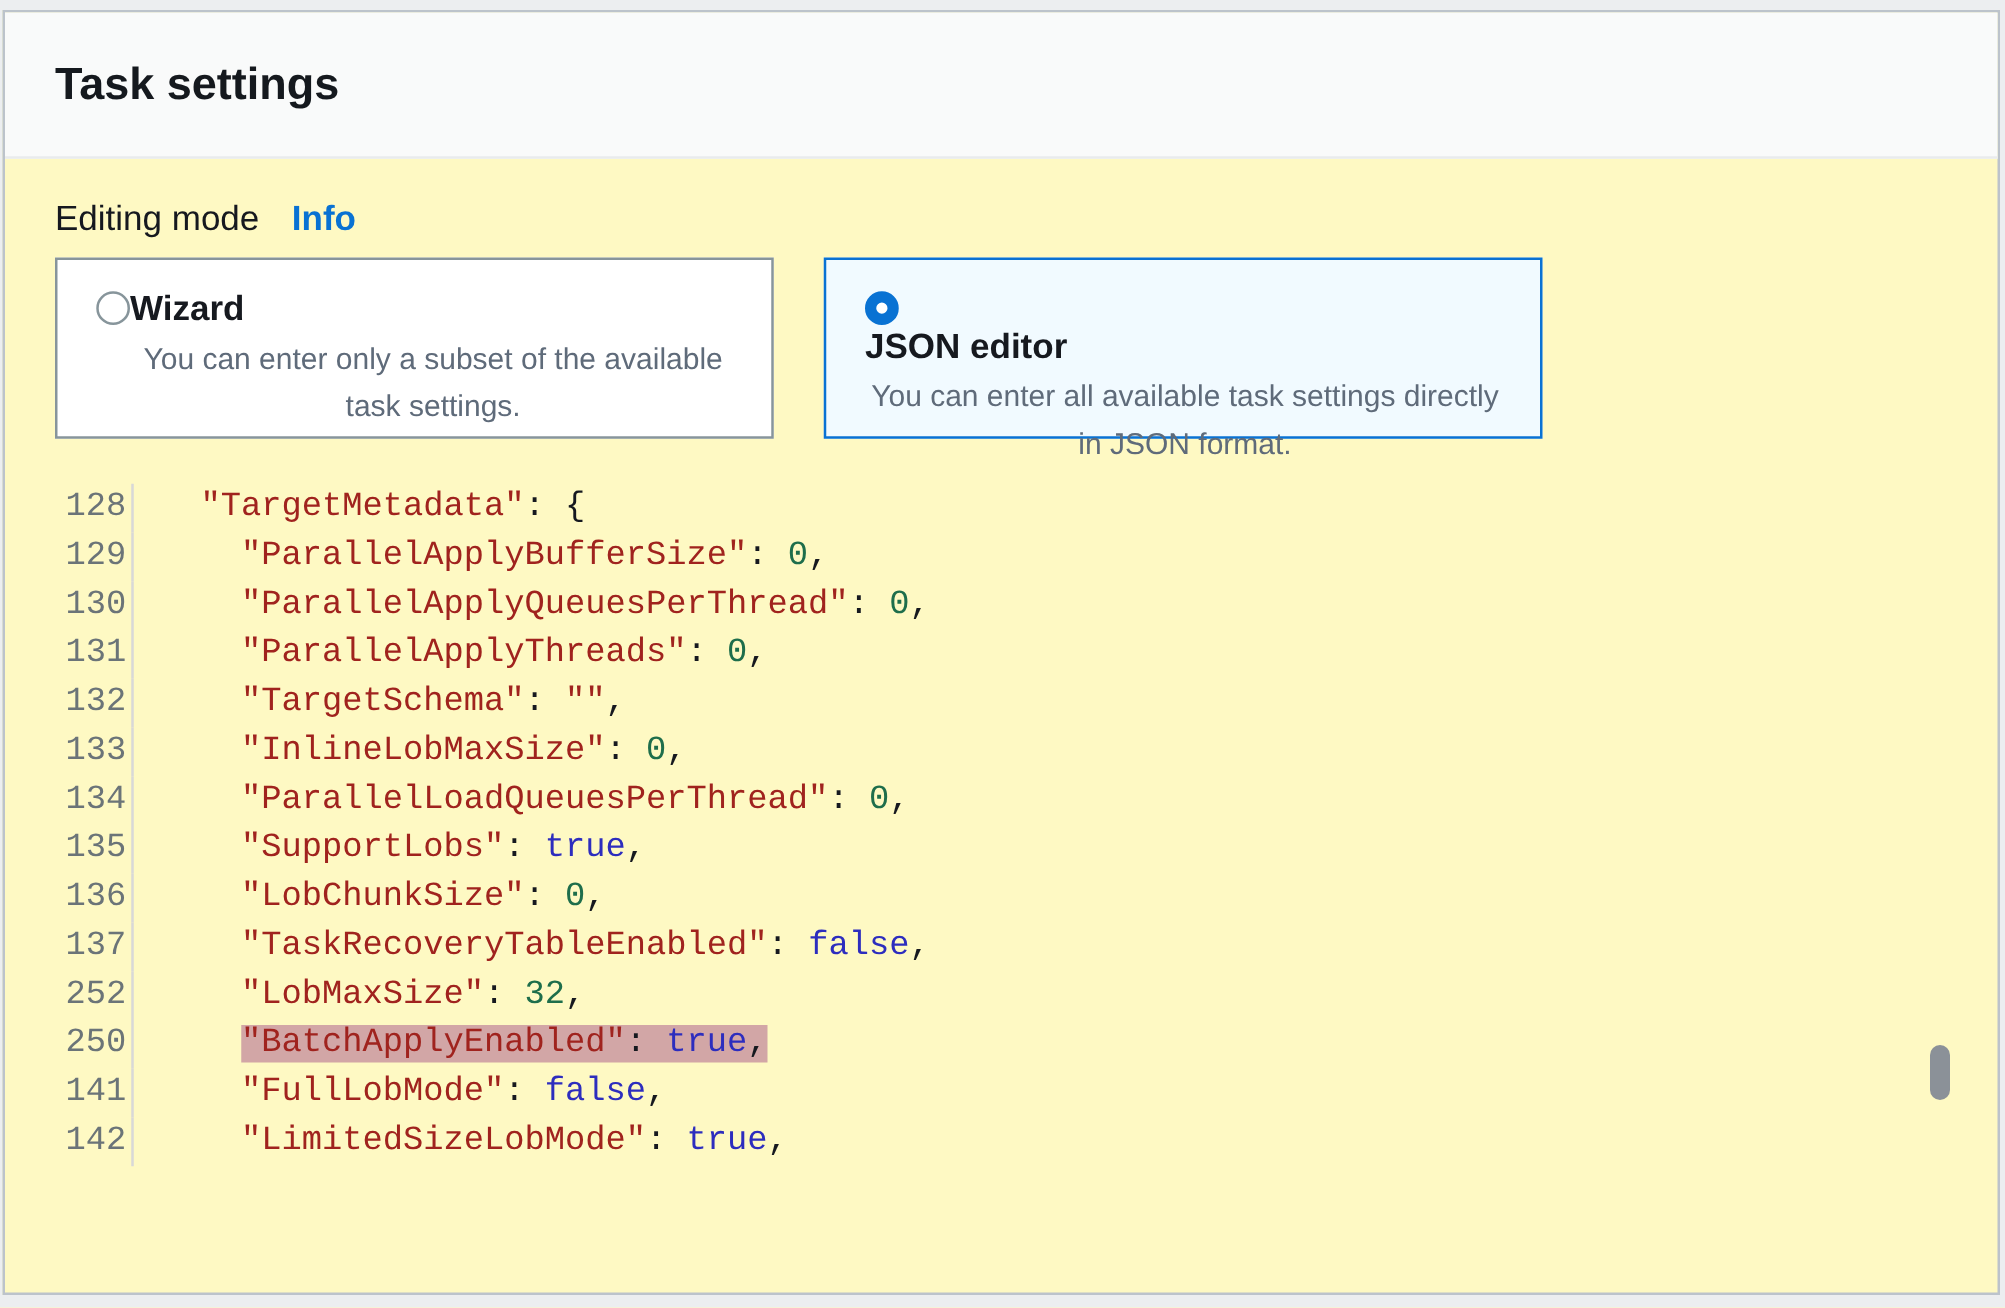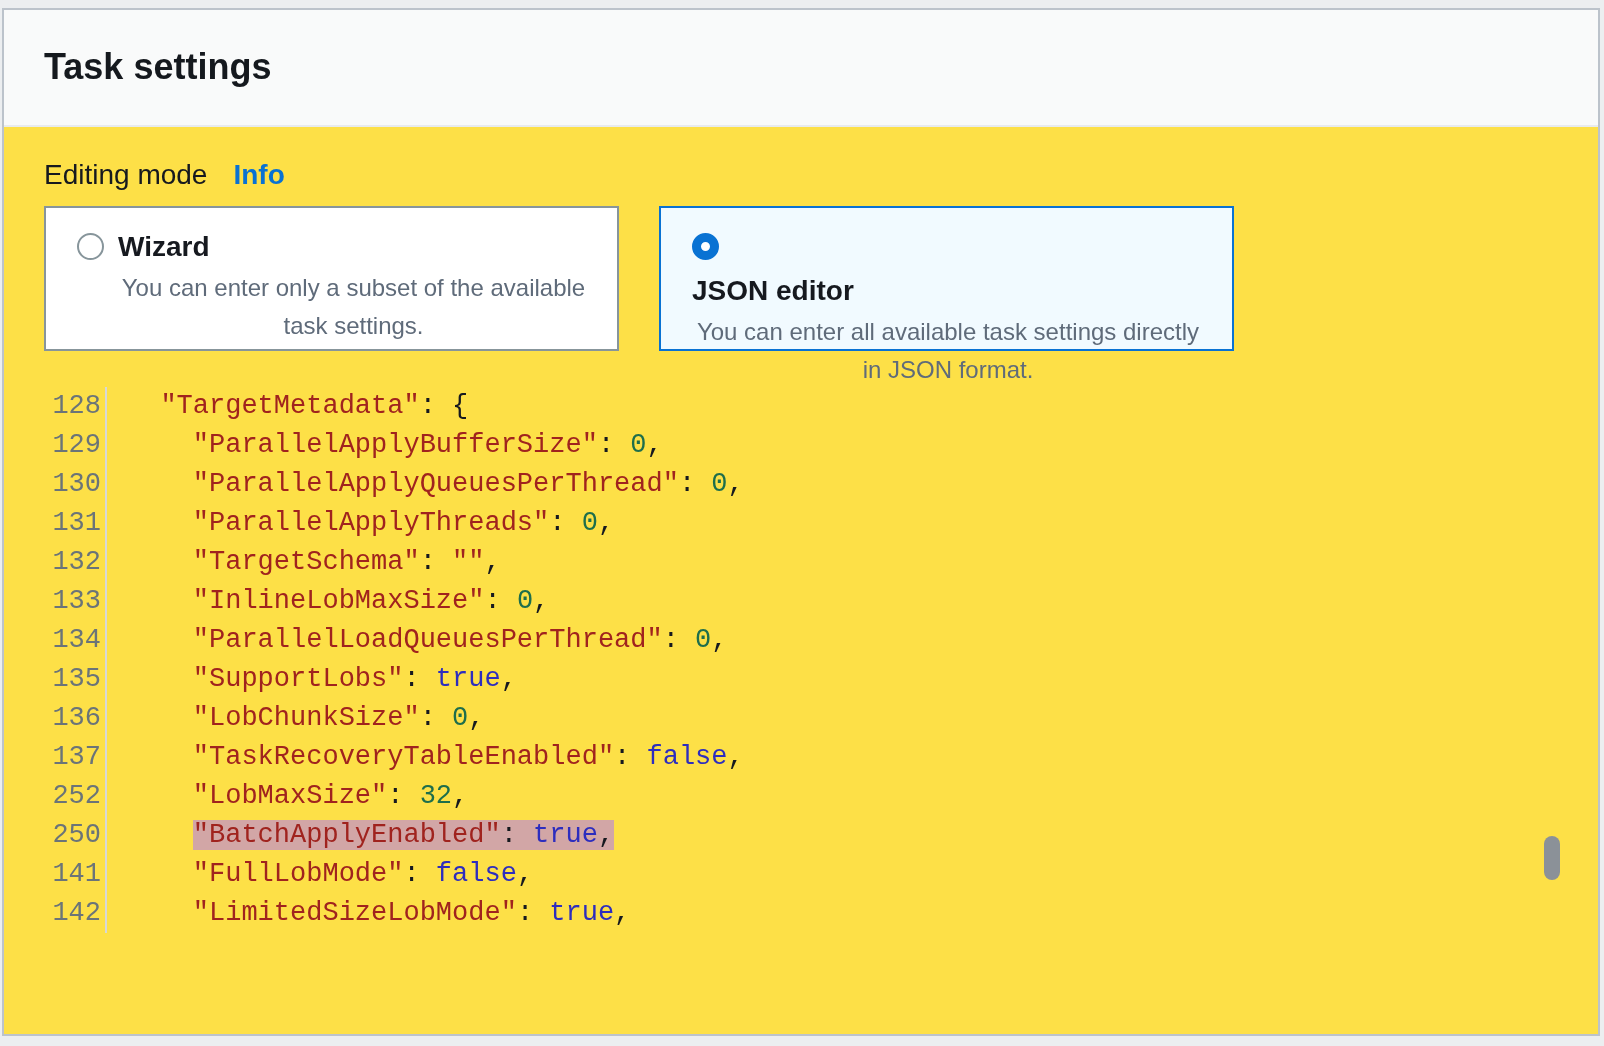--- a/index.html
+++ b/index.html
@@ -8,21 +8,21 @@
     background: #eceef0;
     font-family: "Liberation Sans", sans-serif;
     color: #16191f;
     position: relative;
     overflow: hidden;
   }
   .panel {
     position: absolute;
     left: 2px; top: 8px;
     width: 1598px; height: 1028px;
-    background: #fde047;
+    background: #fef9c3;
     border: 2px solid #bcc3cb;
   }
   .panel-header {
     height: 117px;
     background: #f9fafa;
     border-bottom: 2px solid #e9ebed;
     padding: 34px 40px 0 40px;
   }
   .panel-title {
     font-size: 36px;
@@ -49,21 +49,20 @@
     gap: 40px;
     margin-top: 13px;
   }
   .option-card {
     width: 575px;
     height: 145px;
     background: #ffffff;
     border: 2px solid #87959b;
     padding: 22px 28px 0 31px;
     display: flex;
-    gap: 14px;
     cursor: pointer;
   }
   .option-card.selected {
     border-color: var(--accent, #0972d3);
     background: var(--selected-card-bg, #f1faff);
     flex-direction: column;
   }
   .radio {
     flex: none;
     width: 27px; height: 27px;

